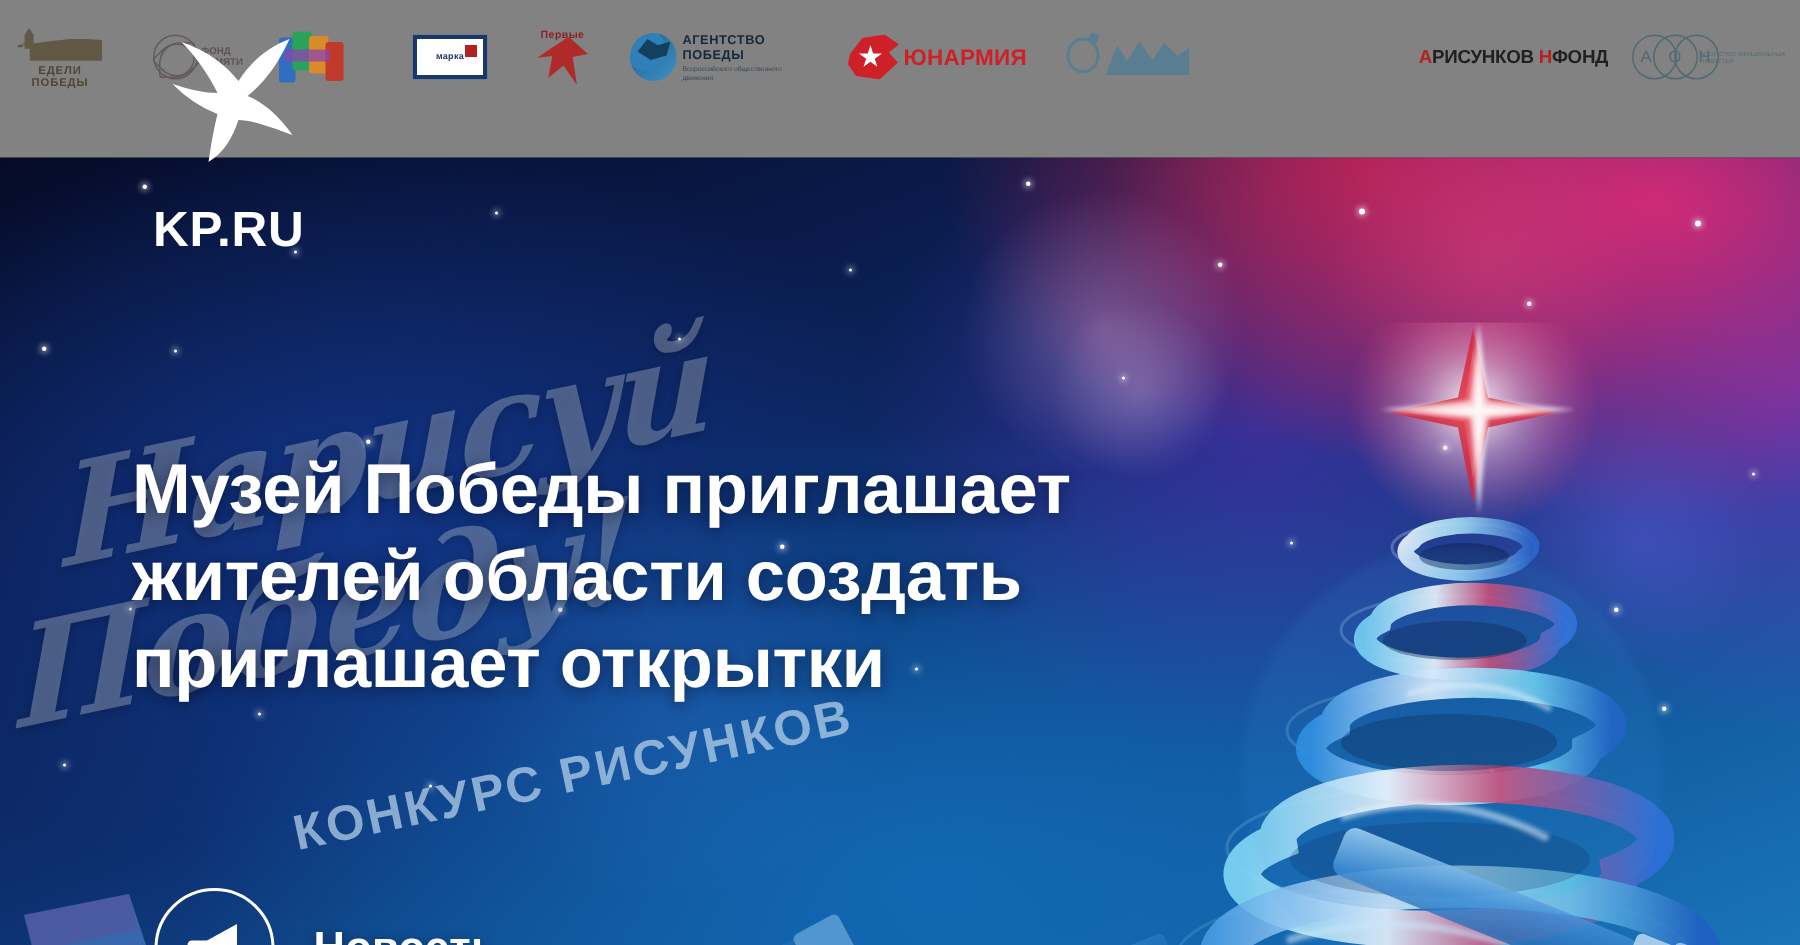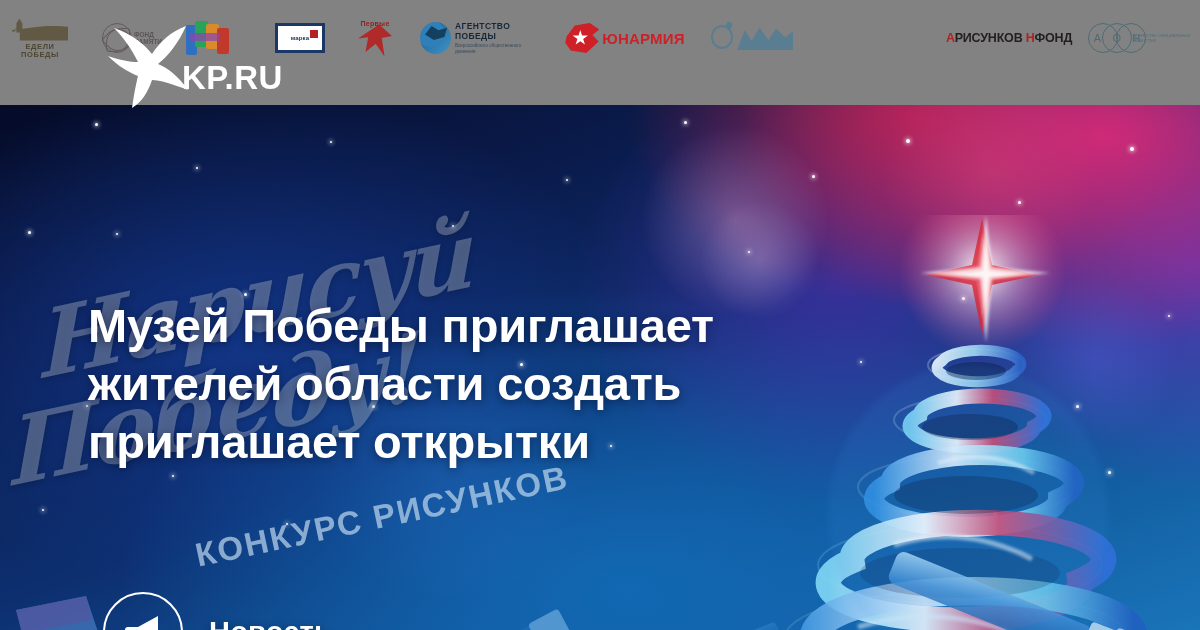--- a/index.html
+++ b/index.html
@@ -230,21 +230,21 @@
     font-size: 11px; color: #39626d; display: flex;
     align-items: center; justify-content: space-around; letter-spacing: 0;
   }
   .aon-sub { font-size: 4px; line-height: 5px; color: #39626d; text-align: left; }
 
   
   .kp {
     position: absolute;
     left: 108px; top: 22px;
     z-index: 25;
-    display: flex; align-items: center;
+    display: flex; align-items: center; flex-direction: column;
   }
   .kp-bird {
     width: 84px; height: 86px;
     position: relative;
     margin-right: -4px;
   }
   .kp-bird svg { display: block; }
   .kp-word {
     font-size: 33px; font-weight: bold;
     color: #ffffff;

